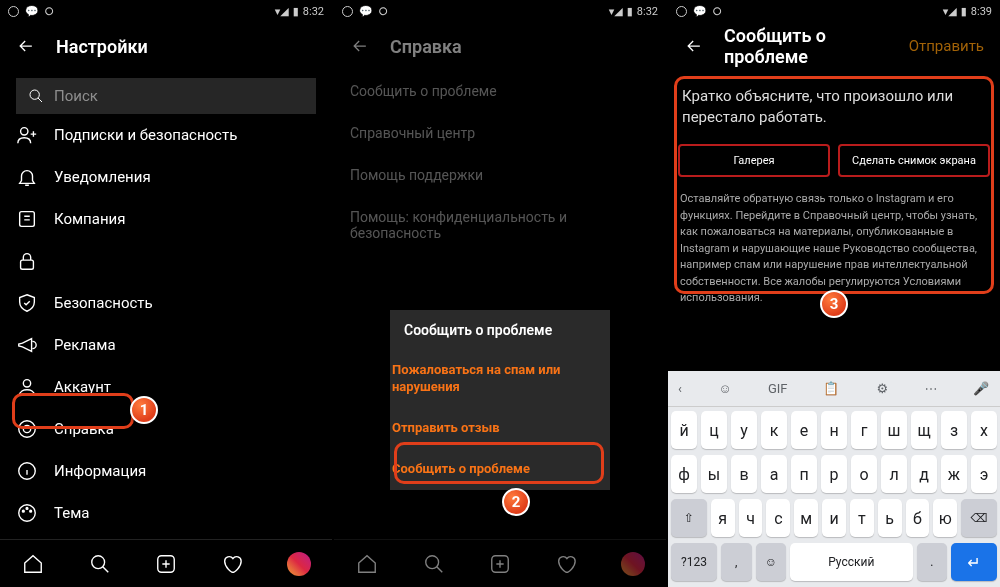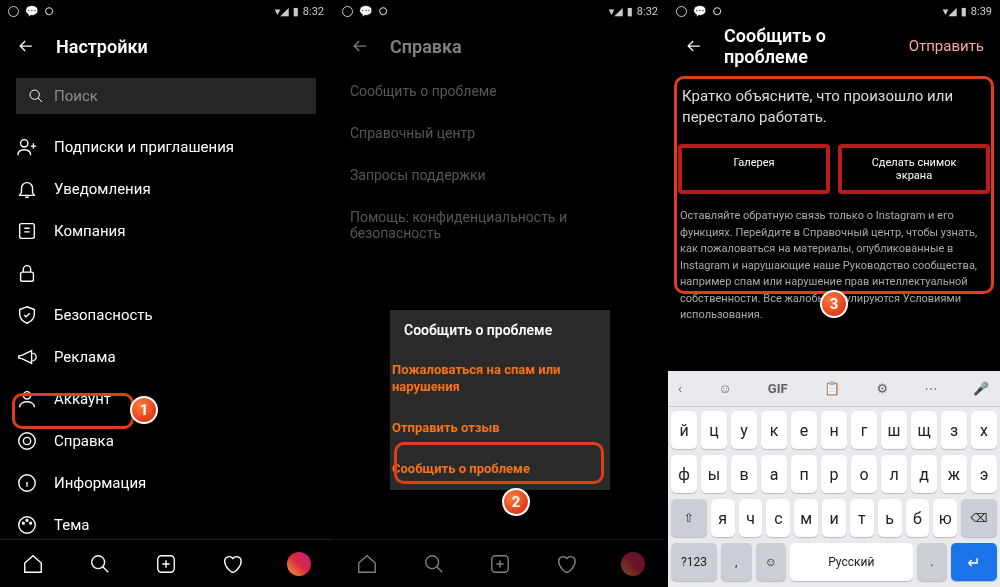--- a/index.html
+++ b/index.html
@@ -5,39 +5,39 @@
 * { margin:0; padding:0; box-sizing:border-box; font-family:-apple-system,Roboto,Arial,sans-serif; }
 body { background:#000; width:1000px; height:587px; display:flex; gap:2px; padding:0; }
 .phone { width:333px; height:587px; background:#000; position:relative; overflow:hidden; color:#fff; display:flex; flex-direction:column; }
 .statusbar { height:22px; display:flex; justify-content:space-between; align-items:center; padding:0 8px; font-size:11px; color:#ccc; }
 .statusbar-left { display:flex; gap:6px; align-items:center; }
 .statusbar-right { display:flex; gap:4px; align-items:center; }
 .circle-icon { width:11px; height:11px; border:1.5px solid #ccc; border-radius:50%; }
 .header { height:48px; display:flex; align-items:center; padding:0 16px; gap:20px; }
 .header .back { width:20px; height:20px; display:flex; align-items:center; }
 .header .title { font-size:18px; font-weight:600; flex:1; }
-.header .action { color:#fca5a5; font-size:15px; }
+.header .action { color:#a16207; font-size:15px; }
 .content { flex:1; overflow:hidden; position:relative; }
-.search-box { margin:8px 16px 12px; background:#262626; border-radius:0; height:36px; display:flex; align-items:center; padding:0 12px; gap:10px; color:#8e8e8e; font-size:15px; }
+.search-box { margin:8px 16px 0; background:#262626; border-radius:0; height:36px; display:flex; align-items:center; padding:0 12px; gap:10px; color:#8e8e8e; font-size:15px; }
 .menu-item { display:flex; align-items:center; gap:16px; padding:10px 16px; font-size:15px; color:#fff; }
 .menu-item .icon { width:22px; height:22px; display:flex; align-items:center; justify-content:center; }
 .dimmed .header,.dimmed .help-list { opacity:.5; }
 .help-list .hi { padding:13px 16px; font-size:14px; color:#aaa; }
 .bottom-nav { height:48px; border-top:1px solid #222; display:flex; justify-content:space-around; align-items:center; }
 .bottom-nav .nav-icon { width:24px; height:24px; display:flex; align-items:center; justify-content:center; color:#fff; }
 .avatar { width:24px; height:24px; border-radius:50%; background:linear-gradient(45deg,#f09433,#e6683c,#dc2743,#cc2366,#bc1888); }
 .highlight-red { border:3px solid #e03e1a; border-radius:10px; position:absolute; pointer-events:none; }
 .badge { position:absolute; width:28px; height:28px; border-radius:50%; background:radial-gradient(circle at 35% 30%,#ff7b3d,#e03e1a 70%); border:2px solid #fff; color:#fff; font-weight:bold; font-size:15px; display:flex; align-items:center; justify-content:center; box-shadow:0 1px 3px rgba(0,0,0,.6); }
 .popup { position:absolute; left:50%; transform:translateX(-50%); top:240px; width:220px; background:#2a2a2a; }
 .popup .phead { padding:12px 14px; font-size:14px; font-weight:600; }
 .popup .pitem { padding:12px 2px; font-size:13px; color:#f97316; line-height:1.3;font-weight:bold; }
 .report-box { margin:10px 10px; }
 .report-text { font-size:15px; color:#ddd; padding:6px 4px; line-height:1.4; }
 .report-buttons { display:flex; gap:8px; margin:10px 0; }
-.report-btn { flex:1; border:4px solid #b91c1c; border-radius:4px; padding:8px 12px; font-size:11px; text-align:center; color:#fff; }
+.report-btn { flex:1; border:2px solid #b91c1c; border-radius:4px; padding:8px 12px; font-size:11px; text-align:center; color:#fff; }
 .report-desc { font-size:11px; color:#aaa; line-height:1.5; padding:4px 2px; }
 .keyboard { background:#e8eaed; color:#202124; }
 .kb-top { height:36px; display:flex; align-items:center; justify-content:space-between; padding:0 10px; border-bottom:1px solid #ccc; }
 .kb-top span { font-size:13px; color:#5f6368; }
 .kb-rows { padding:4px 3px 0; }
 .kb-row { display:flex; gap:4px; margin-bottom:6px; justify-content:center; }
 .key { background:#fff; border-radius:5px; height:38px; flex:1; display:flex; align-items:center; justify-content:center; font-size:16px; color:#202124; box-shadow:0 1px 1px rgba(0,0,0,.2); min-width:0; }
 .key.fn { background:#ccced5; font-size:12px; }
 .key.wide { flex:1.5; }
 .key.space { flex:4; font-size:12px; }
@@ -76,21 +76,21 @@
         </svg>
       <span>Поиск</span>
     </div>
     <div class="menu-item">
         <span class="icon">
           <svg width="22" height="22" viewBox="0 0 24 24">
             <circle cx="9" cy="8" r="4"></circle>
             <path d="M2 21c0-4 3-6 7-6s7 2 7 6M19 8v6M16 11h6"></path>
           </svg>
         </span>
-        <span>Подписки и приглашения</span>
+        <span>Подписки и безопасность</span>
       </div>
     <div class="menu-item">
         <span class="icon">
           <svg width="22" height="22" viewBox="0 0 24 24">
             <path d="M18 16v-5a6 6 0 10-12 0v5l-2 3h16l-2-3zM10 21h4"></path>
           </svg>
         </span>
         <span>Уведомления</span>
       </div>
     <div class="menu-item">
@@ -214,21 +214,21 @@
         <svg width="20" height="20" viewBox="0 0 24 24">
           <path d="M19 12H5M11 18l-6-6 6-6"></path>
         </svg>
       </span>
     <span class="title">Справка</span>
   </div>
   <div class="content">
     <div class="help-list">
       <div class="hi">Сообщить о проблеме</div>
       <div class="hi">Справочный центр</div>
-      <div class="hi">Запросы поддержки</div>
+      <div class="hi">Помощь поддержки</div>
       <div class="hi">Помощь: конфиденциальность и безопасность</div>
     </div>
     <div class="popup">
       <div class="phead">Сообщить о проблеме</div>
       <div class="pitem">Пожаловаться на спам или нарушения</div>
       <div class="pitem">Отправить отзыв</div>
       <div class="pitem">Сообщить о проблеме</div>
       <div class="highlight-red" style="left:4px;top:132px;width:210px;height:42px"></div>
     </div>
     <div class="badge" style="left:168px;top:418px">2</div>
@@ -291,21 +291,21 @@
         <div class="report-btn">Сделать снимок экрана</div>
       </div>
       <div class="report-desc">Оставляйте обратную связь только о Instagram и его функциях. Перейдите в Справочный центр, чтобы узнать, как пожаловаться на материалы, опубликованные в Instagram и нарушающие наше Руководство сообщества, например спам или нарушение прав интеллектуальной собственности. Все жалобы регулируются Условиями использования.</div>
       <div class="badge" style="left:142px;top:210px">3</div>
     </div>
   </div>
   <div class="keyboard">
     <div class="kb-top">
       <span>‹</span>
       <span>☺</span>
-      <span style="font-weight:bold">GIF</span>
+      <span style="font-weight:normal">GIF</span>
       <span>📋</span>
       <span>⚙</span>
       <span>⋯</span>
       <span>🎤</span>
     </div>
     <div class="kb-rows">
       <div class="kb-row" id="kbr1">
           <div class="key">й</div>
           <div class="key">ц</div>
           <div class="key">у</div>

